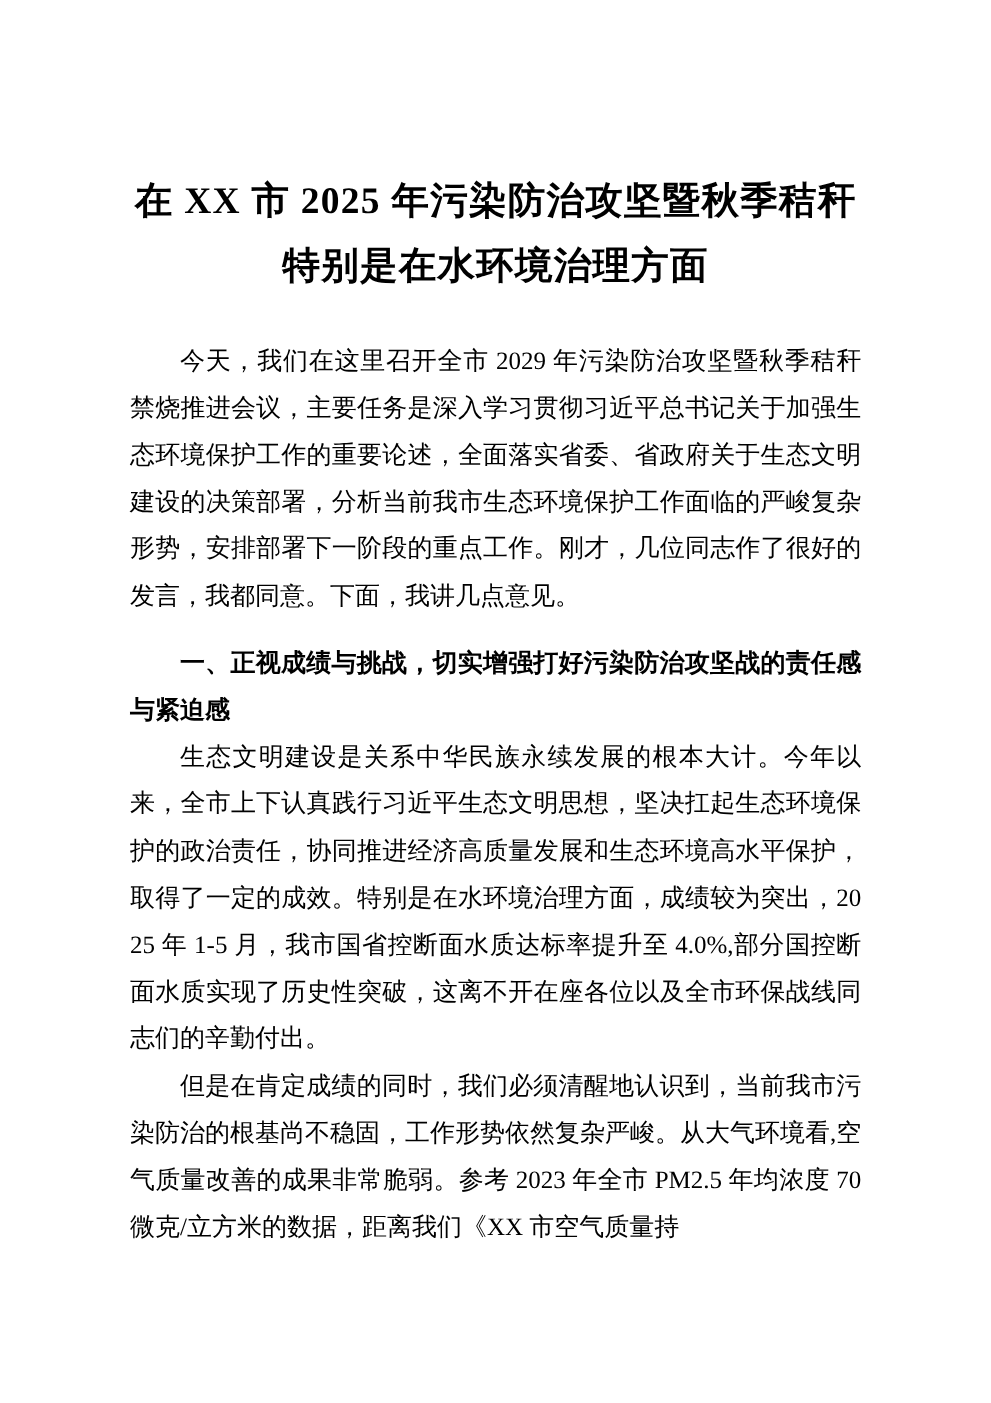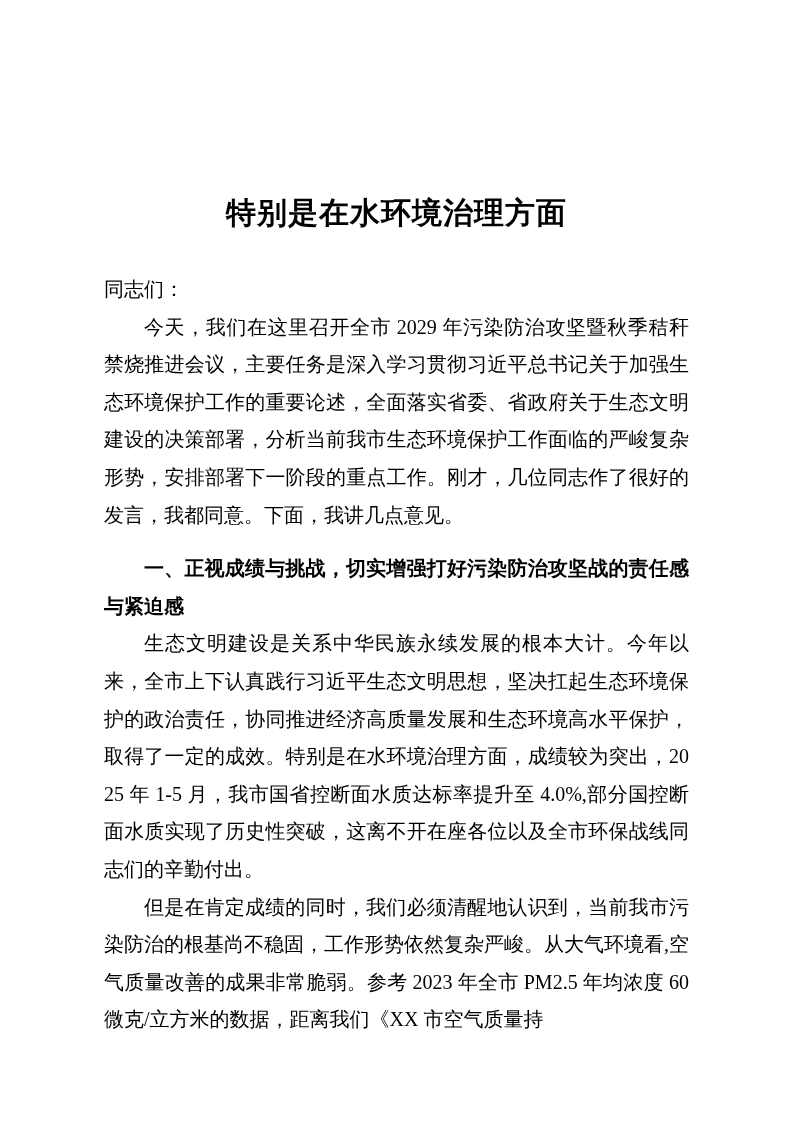--- a/index.html
+++ b/index.html
@@ -44,21 +44,20 @@
   }
   .para.bold {
     font-weight: bold;
     margin-top: 16px;
   }
 </style>
 </head>
 <body>
 
 <div class="page">
-  <h1 class="title"><br><span>特别是在水环境治理方面</span></h1>
+  <h1 class="title"><span>在 XX 市 2025 年污染防治攻坚暨秋季秸秆</span><br><span>特别是在水环境治理方面</span></h1>
   <div class="doc-body">
-      <p class="para">同志们：</p>
       <p class="para indent">今天，我们在这里召开全市 2029 年污染防治攻坚暨秋季秸秆禁烧推进会议，主要任务是深入学习贯彻习近平总书记关于加强生态环境保护工作的重要论述，全面落实省委、省政府关于生态文明建设的决策部署，分析当前我市生态环境保护工作面临的严峻复杂形势，安排部署下一阶段的重点工作。刚才，几位同志作了很好的发言，我都同意。下面，我讲几点意见。</p>
       <p class="para indent bold">一、正视成绩与挑战，切实增强打好污染防治攻坚战的责任感与紧迫感</p>
       <p class="para indent">生态文明建设是关系中华民族永续发展的根本大计。今年以来，全市上下认真践行习近平生态文明思想，坚决扛起生态环境保护的政治责任，协同推进经济高质量发展和生态环境高水平保护，取得了一定的成效。特别是在水环境治理方面，成绩较为突出，2025 年 1-5 月，我市国省控断面水质达标率提升至 4.0%,部分国控断面水质实现了历史性突破，这离不开在座各位以及全市环保战线同志们的辛勤付出。</p>
-      <p class="para indent">但是在肯定成绩的同时，我们必须清醒地认识到，当前我市污染防治的根基尚不稳固，工作形势依然复杂严峻。从大气环境看,空气质量改善的成果非常脆弱。参考 2023 年全市 PM2.5 年均浓度 60 微克/立方米的数据，距离我们《XX 市空气质量持</p>
+      <p class="para indent">但是在肯定成绩的同时，我们必须清醒地认识到，当前我市污染防治的根基尚不稳固，工作形势依然复杂严峻。从大气环境看,空气质量改善的成果非常脆弱。参考 2023 年全市 PM2.5 年均浓度 70 微克/立方米的数据，距离我们《XX 市空气质量持</p>
     </div>
 </div>
 
 </body></html>

